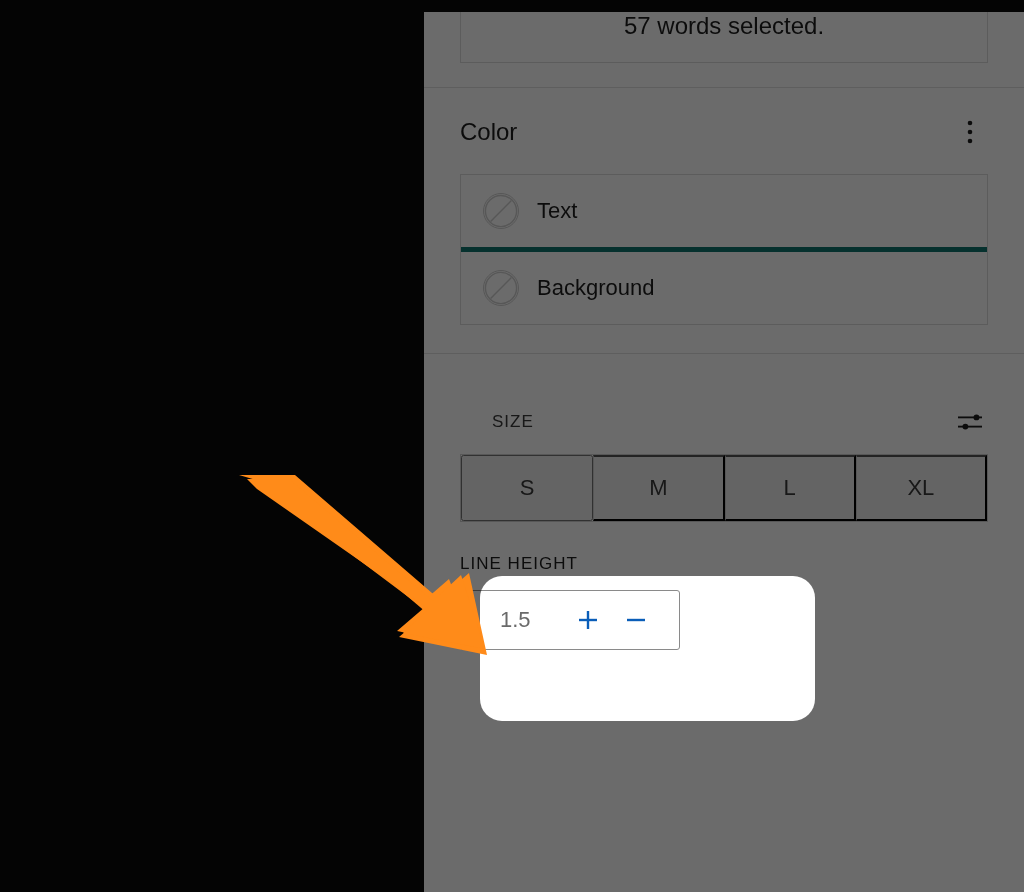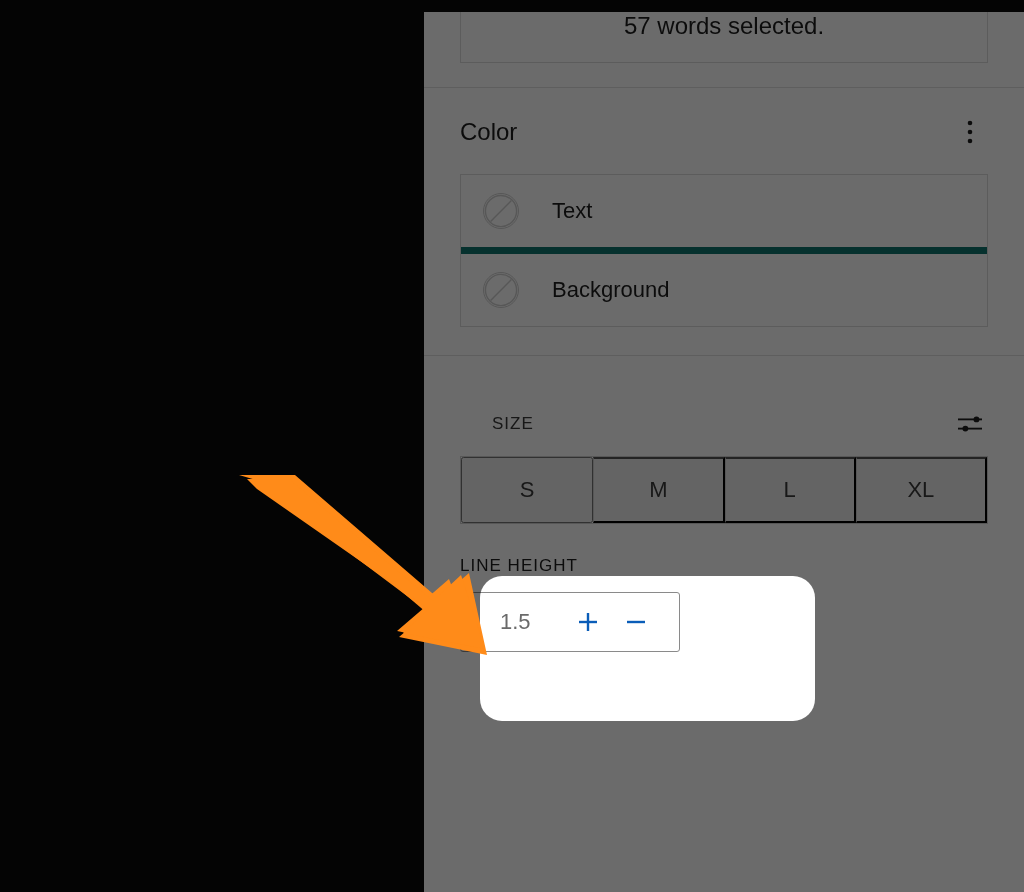--- a/index.html
+++ b/index.html
@@ -10,22 +10,22 @@
     background:#ffffff; color:#1e1e1e;
   }
   .section { border-top:1px solid #e0e0e0; padding:24px 36px 28px 36px; }
   .section.first { border-top:none; padding-top:0; }
   .sel-box { border:1px solid #dcdcdc; padding:20px; margin:0 36px; }
   .sel-text { text-align:center; font-size:24px; color:#1e1e1e; }
   .section-head { display:flex; align-items:center; justify-content:space-between; height:40px;gap:26px; }
   .section-title { font-size:24px; color:#1e1e1e; }
   .icon-btn { width:36px; height:36px; display:flex; align-items:center; justify-content:center; background:transparent; border:none; color:#1e1e1e; }
   .color-list { margin-top:22px; border:1px solid #dcdcdc; }
-  .color-row { display:flex; align-items:center; gap:33px; padding:18px 22px; }
-  .color-row + .color-row { border-top:7px solid #0f766e; }
+  .color-row { display:flex; align-items:center; gap:18px; padding:18px 22px; }
+  .color-row + .color-row { border-top:5px solid #0f766e; }
   .swatch { width:36px; height:36px; border-radius:50%; border:1px solid #cfcfcf; display:flex; align-items:center; justify-content:center; color:#9a9a9a; }
   .color-label { font-size:22px; }
   .sub-row { display:flex; align-items:center; justify-content:space-between; margin-top:26px;margin-left:32px; }
   .sub-label { font-size:17px; letter-spacing:0.06em; text-transform:uppercase; color:#3a3a3a; }
   .size-grid { margin-top:14px; border:1px solid #cfcfcf; display:flex; }
   .size-cell { flex:1; text-align:center; padding:18px 0; font-size:22px; color:#3a3a3a; }
   .size-cell + .size-cell { border-left:1px solid #cfcfcf; }
   .lh-block { margin-top:32px; }
   .lh-title { font-size:17px; letter-spacing:0.06em; text-transform:uppercase; color:#1e1e1e; font-weight:500; }
   .lh-stepper { margin-top:16px; border:1px solid #8a8a8a; width:220px; height:60px; display:flex; align-items:center; border-radius:3px;justify-content:center; }

